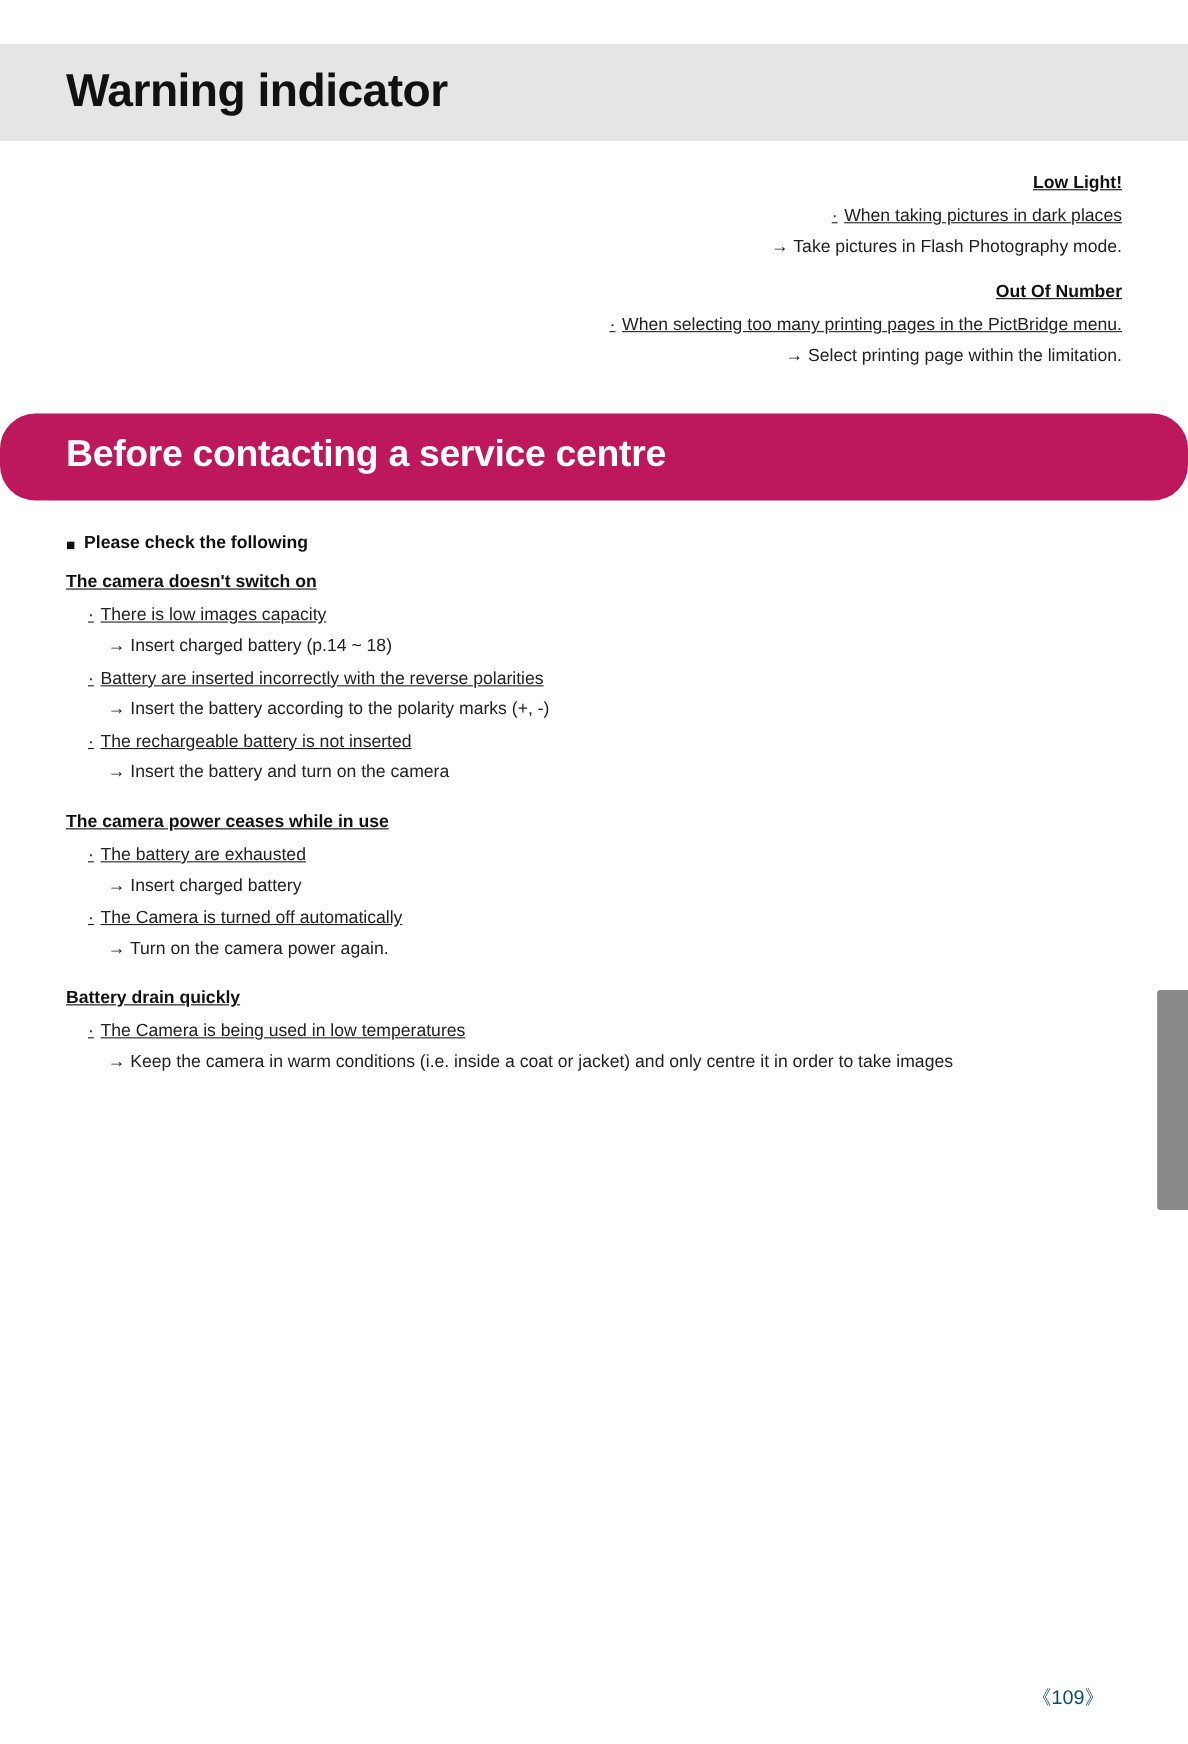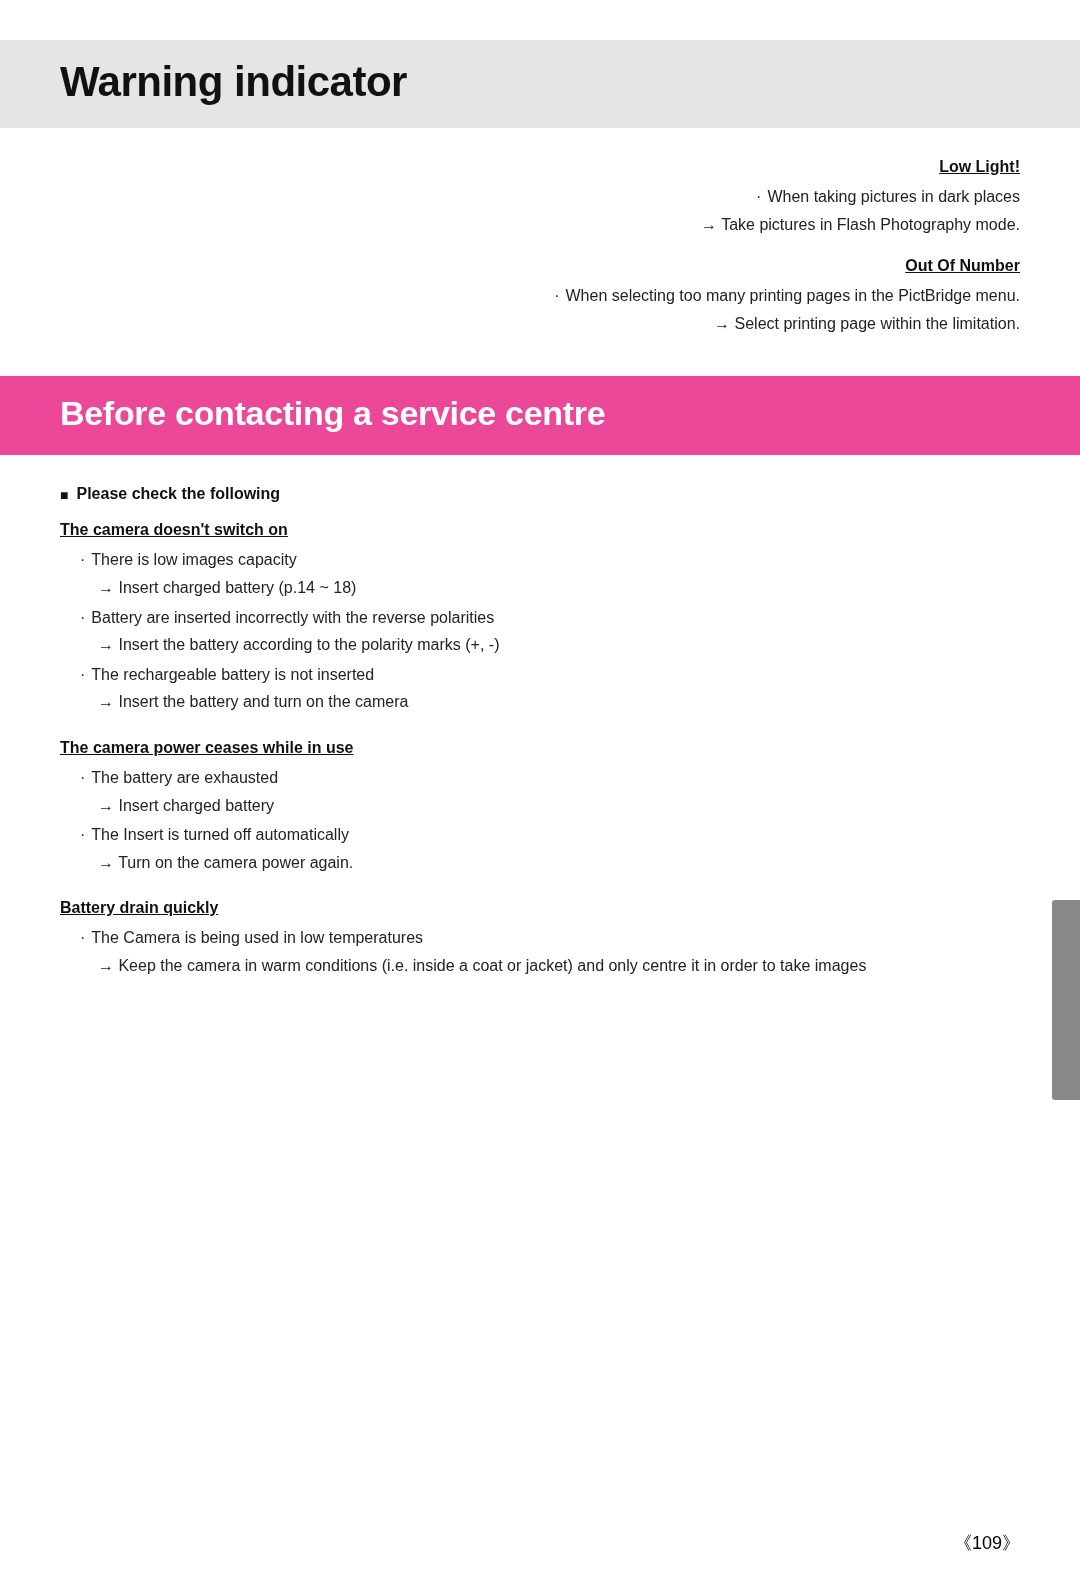--- a/index.html
+++ b/index.html
@@ -45,41 +45,43 @@
       margin-top: 18px;
       color: #111111;
     }
 
     .bullet-item {
       font-size: 16px;
       color: #222222;
       margin-left: 20px;
       margin-bottom: 2px;
       line-height: 1.6;
+      text-decoration: underline;
     }
 
     .bullet-item::before {
       content: '·';
       margin-right: 6px;
     }
 
     .arrow-item {
       font-size: 16px;
       color: #222222;
       margin-left: 38px;
       margin-bottom: 4px;
       line-height: 1.6;
     }
 
     
     .service-header {
-      background: #ec4899;
+      background: #be185d;
       margin: 40px -60px 0 -60px;
       padding: 18px 60px 22px 60px;
       margin-bottom: 30px;
+      border-radius: 32px;
     }
 
     .service-header h2 {
       font-size: 34px;
       font-weight: 900;
       color: #ffffff;
       letter-spacing: -0.3px;
     }
 
     .please-check {
@@ -110,23 +112,23 @@
       width: 28px;
       height: 200px;
       background: #888888;
       border-radius: 3px 0 0 3px;
     }
 
     
     .page-number {
       position: absolute;
       bottom: 30px;
-      right: 60px;
+      right: 76px;
       font-size: 18px;
-      color: #000000;
+      color: #0c4a6e;
       font-weight: 500;
     }
 
     .warning-section {
       margin-bottom: 20px;
       text-align: right;
     }
   </style>
 </head>
 <body>
@@ -162,21 +164,21 @@
     <div class="bullet-item">Battery are inserted incorrectly with the reverse polarities</div>
     <div class="arrow-item">→ Insert the battery according to the polarity marks (+, -)</div>
     <div class="bullet-item">The rechargeable battery is not inserted</div>
     <div class="arrow-item">→ Insert the battery and turn on the camera</div>
   </div>
 
   <div class="subsection">
     <div class="section-label">The camera power ceases while in use</div>
     <div class="bullet-item">The battery are exhausted</div>
     <div class="arrow-item">→ Insert charged battery</div>
-    <div class="bullet-item">The Insert is turned off automatically</div>
+    <div class="bullet-item">The Camera is turned off automatically</div>
     <div class="arrow-item">→ Turn on the camera power again.</div>
   </div>
 
   <div class="subsection">
     <div class="section-label">Battery drain quickly</div>
     <div class="bullet-item">The Camera is being used in low temperatures</div>
     <div class="arrow-item">→ Keep the camera in warm conditions (i.e. inside a coat or jacket) and only centre it in order to take images</div>
   </div>
 
 </div>

